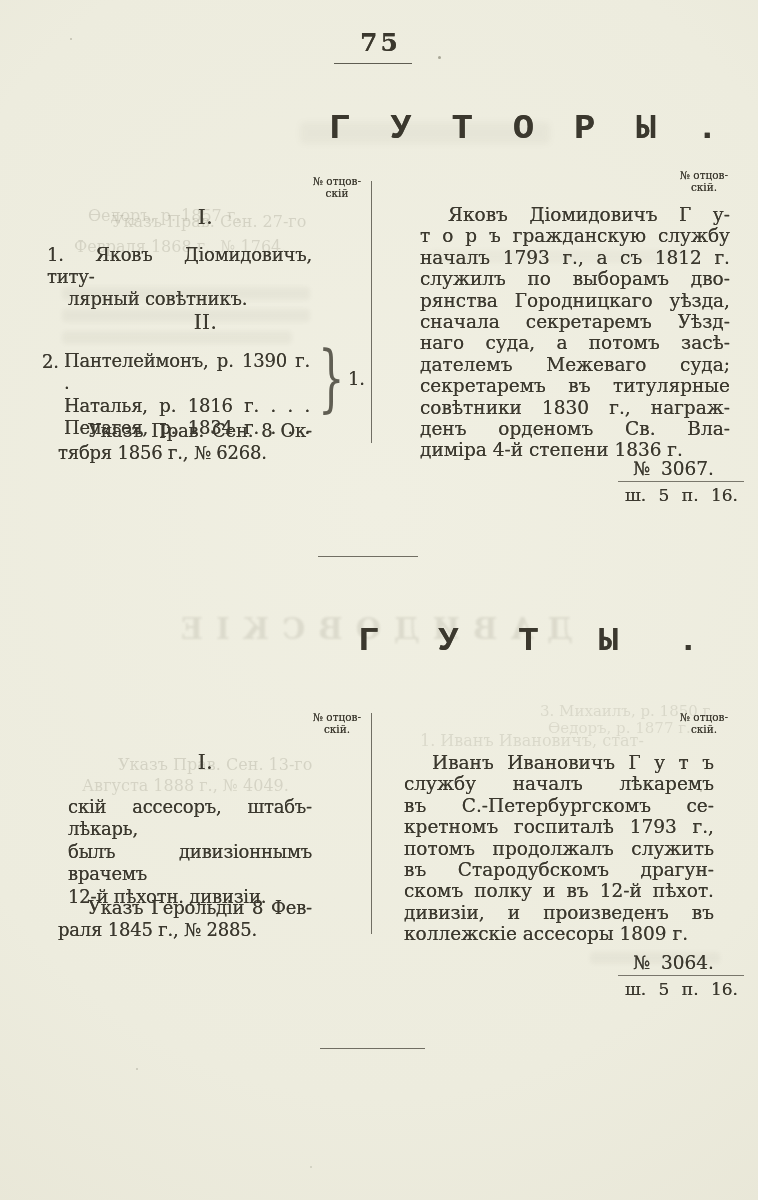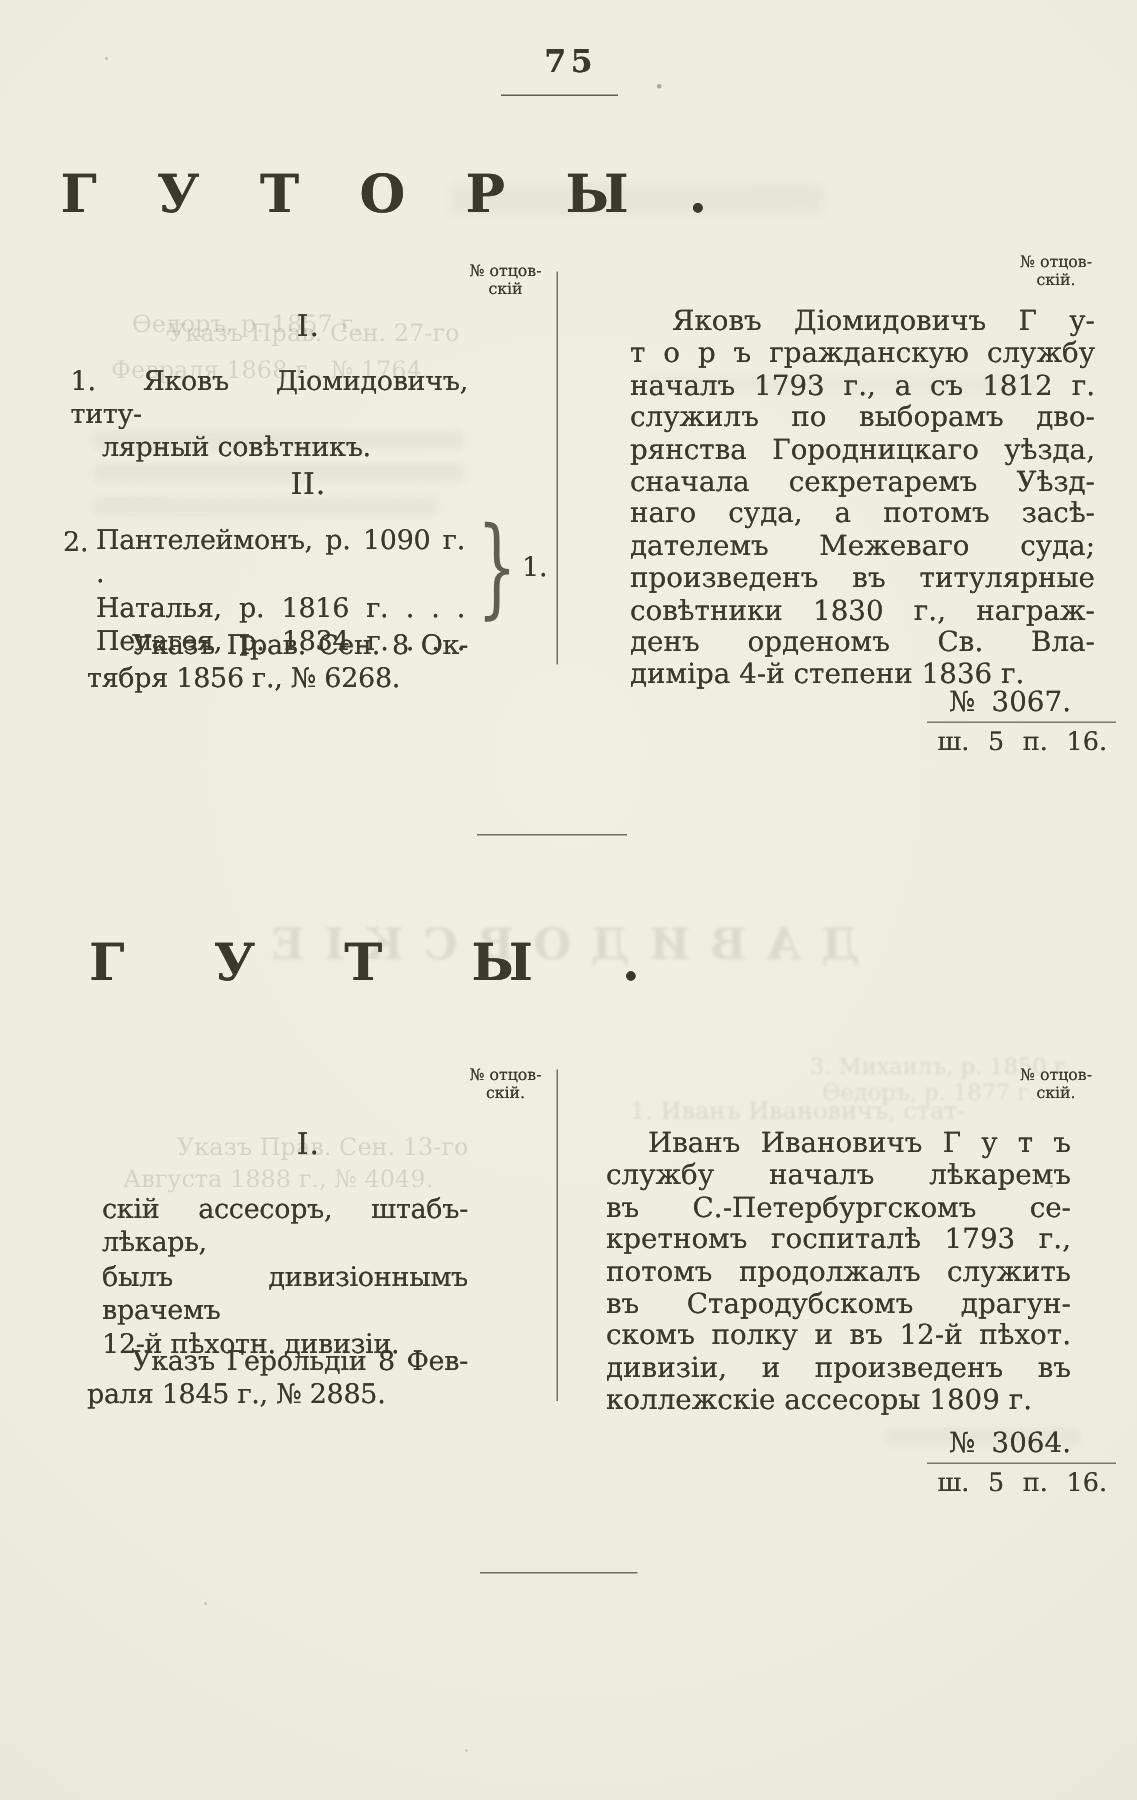--- a/index.html
+++ b/index.html
@@ -6,25 +6,25 @@
   .page{
     position:relative;width:758px;height:1200px;overflow:hidden;
     background:radial-gradient(ellipse 120% 90% at 50% 42%, #f0efe2 0%, #edecde 55%, #e7e5d5 88%, #e3e1d0 100%);
     font-family:"DejaVu Serif","Liberation Serif",serif;
     color:#3b382e;
   }
   .abs{position:absolute;}
   .ink{text-shadow:0 0 0.4px rgba(59,56,46,0.85);}
 
   
-  .page-number{top:28px;left:0;width:758px;text-align:center;font-size:21px;font-weight:bold;letter-spacing:3px;text-indent:3px;}
+  .page-number{top:28px;left:0;width:758px;text-align:center;font-size:25px;font-weight:bold;letter-spacing:3px;text-indent:3px;}
   .page-number-rule{top:63px;left:334px;width:78px;height:1px;background:rgba(59,56,46,.8);}
 
   
-  .heading{left:0;width:758px;text-align:left;font-weight:bold;white-space:nowrap;}
+  .heading{left:0;width:758px;text-align:right;font-weight:bold;white-space:nowrap;font-family:Liberation Mono, monospace;}
   .heading-1{top:109px;font-size:35px;letter-spacing:1.15em;text-indent:1.15em;}
   .heading-2{top:622px;font-size:34px;letter-spacing:1.75em;text-indent:1.75em;}
 
   
   .col-label{width:64px;font-size:10.5px;line-height:12px;text-align:center;letter-spacing:0;}
   .lbl-s1-left{top:175px;left:305px;}
   .lbl-s1-right{top:169px;left:672px;}
   .lbl-s2-left{top:711px;left:305px;}
   .lbl-s2-right{top:711px;left:672px;}
 
@@ -131,42 +131,42 @@
 
     <div class="abs leftcol entry entry-s1-1 lines ink">
         <div class="ln first-line">1. Яковъ Діомидовичъ, титу-</div>
         <div class="ln last-line">лярный совѣтникъ.</div>
       </div>
 
     <div class="abs leftcol roman roman-s1-2 ink">II.</div>
 
     <div class="abs leftcol entry2-number ink">2.</div>
     <div class="abs leftcol children lines ink">
-        <div class="ln first-line">Пантелеймонъ, р. 1090 г. .</div>
+        <div class="ln first-line">Пантелеймонъ, р. 1390 г. .</div>
         <div class="ln">Наталья, р. 1816 г. . . .</div>
         <div class="ln last-line">Пелагея, р. 1834 г. . . .</div>
       </div>
     <div class="abs brace">}</div>
     <div class="abs leftcol father-number ink">1.</div>
 
     <div class="abs leftcol decree decree-s1 lines ink">
         <div class="ln first-line">Указъ Прав. Сен. 8 Ок-</div>
         <div class="ln last-line">тября 1856 г., № 6268.</div>
       </div>
 
     <div class="abs para para-s1 lines ink">
         <div class="ln first-line">Яковъ Діомидовичъ Г у-</div>
         <div class="ln">т о р ъ гражданскую службу</div>
         <div class="ln">началъ 1793 г., а съ 1812 г.</div>
         <div class="ln">служилъ по выборамъ дво-</div>
         <div class="ln">рянства Городницкаго уѣзда,</div>
         <div class="ln">сначала секретаремъ Уѣзд-</div>
         <div class="ln">наго суда, а потомъ засѣ-</div>
         <div class="ln">дателемъ Межеваго суда;</div>
-        <div class="ln">произведенъ въ титулярные</div>
+        <div class="ln">секретаремъ въ титулярные</div>
         <div class="ln">совѣтники 1830 г., награж-</div>
         <div class="ln">денъ орденомъ Св. Вла-</div>
         <div class="ln last-line">диміра 4-й степени 1836 г.</div>
       </div>
     <div class="abs recnum recnum-s1 ink">№ 3067.</div>
     <div class="abs recrule recrule-s1"></div>
     <div class="abs shelf shelf-s1 ink">ш. 5 п. 16.</div>
 
     <div class="abs divider divider-1"></div>
 

